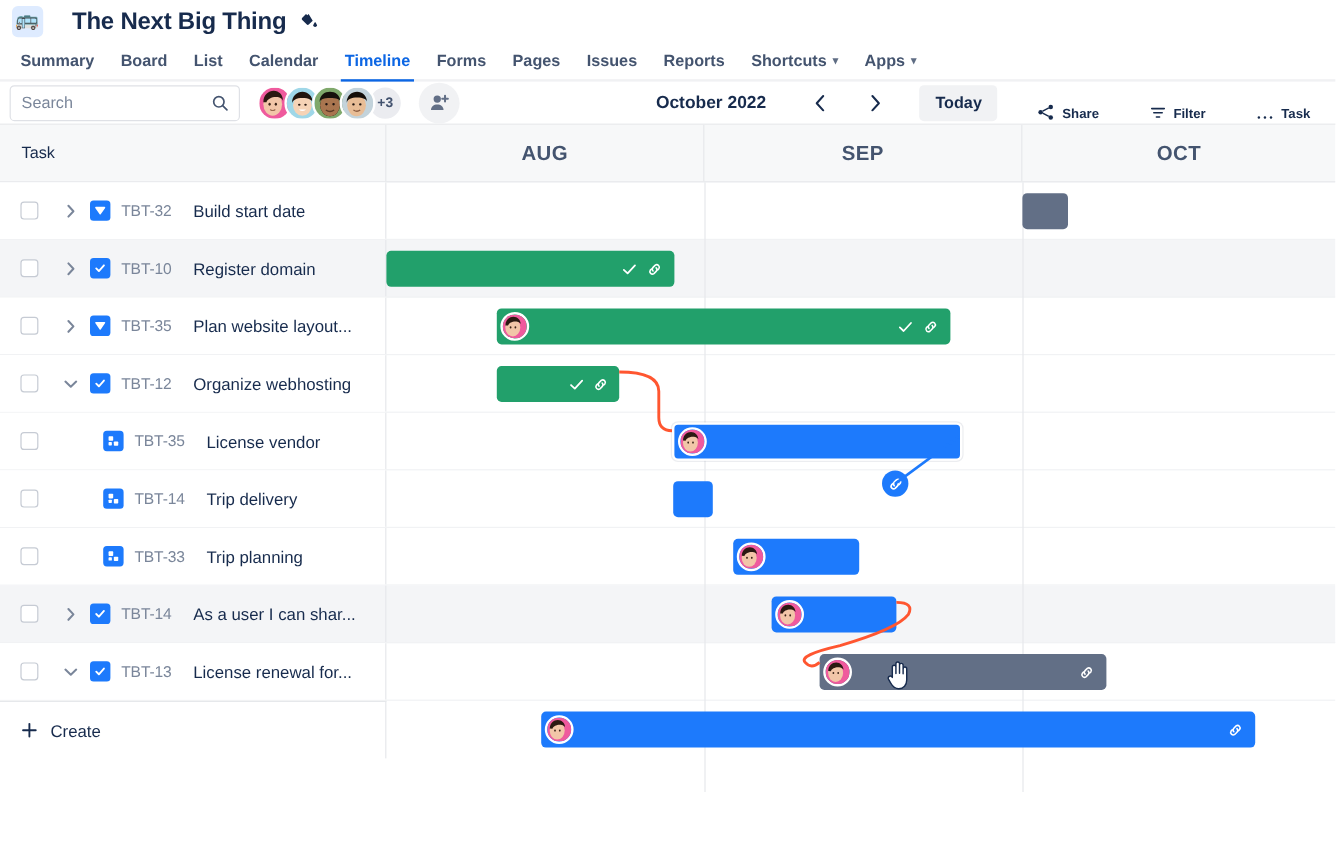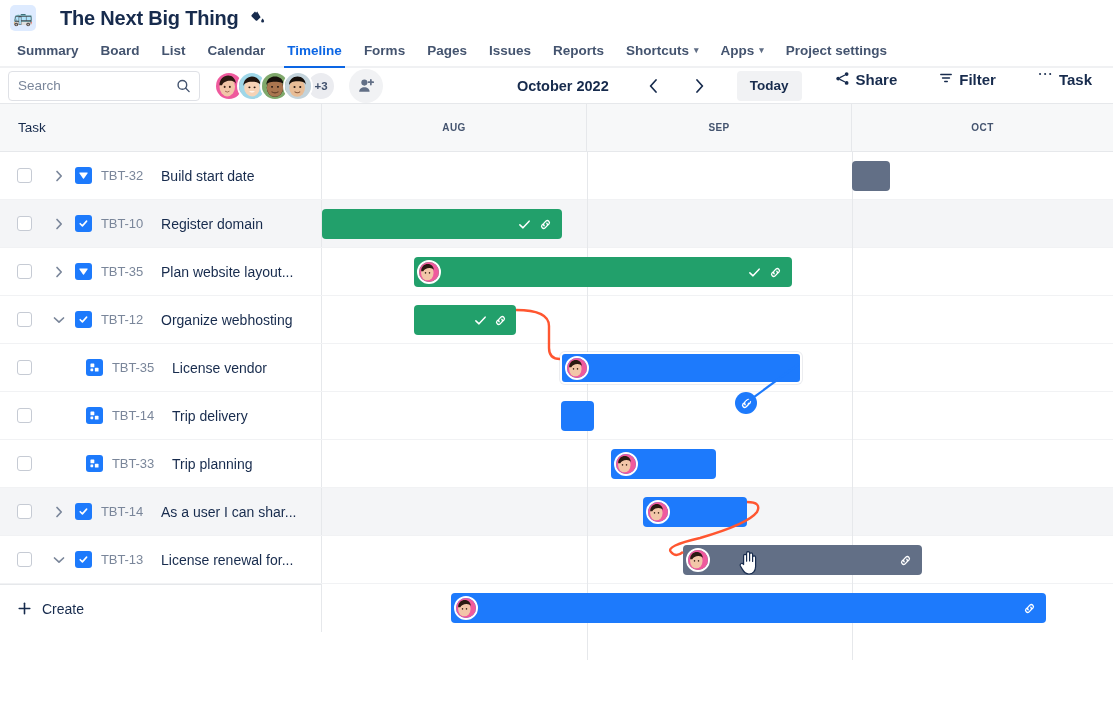--- a/index.html
+++ b/index.html
@@ -108,22 +108,22 @@
   .nav-arrow:last-of-type { margin-right: 6px; }
   .today-btn {
     height: 30px; padding: 0 13px; border-radius: 4px;
     background: #f1f2f4; color: #172b4d;
     font-size: 13.5px; font-weight: bold;
     display: flex; align-items: center; cursor: pointer; border: none;
     font-family: "Liberation Sans", sans-serif;
   }
   .tb-btn {
     height: 30px; padding: 0 9px; border-radius: 4px;
-    display: flex; align-items: flex-start; gap: 6px;
-    font-size: 15px; font-weight: bold; color: #172b4d;
+    display: flex; align-items: flex-end; gap: 6px;
+    font-size: 11px; font-weight: bold; color: #172b4d;
     cursor: pointer; background: none; border: none; margin-left: 8px;
     font-family: "Liberation Sans", sans-serif;
   }
 
   
   .timeline {
     position: relative; height: 556px; width: 1113px;
     overflow: hidden;
   }
   .grid-header {
@@ -132,21 +132,21 @@
     border-bottom: 1px solid #e6e8eb;
   }
   .task-col-head {
     width: 322px; flex: none;
     display: flex; align-items: center; padding-left: 18px;
     font-size: 13.5px; color: #172b4d;
     border-right: 1px solid #e6e8eb;
   }
   .month-head {
     flex: none; display: flex; align-items: center; justify-content: center;
-    font-size: 10px; font-weight: bold; color: #44546f;
+    font-size: 17px; font-weight: bold; color: #44546f;
     letter-spacing: .4px;
     border-right: 1px solid #e6e8eb;
   }
 
   .rows-area { position: relative; height: 508px; }
 
   .row {
     display: flex; height: 48px; position: relative;
     border-bottom: 1px solid #f1f2f4;
   }
@@ -283,23 +283,20 @@
   <div class="nav-tab">
     <span>Reports</span>
   </div>
   <div class="nav-tab">
     <span>Shortcuts</span>
     <span class="caret">▾</span>
   </div>
   <div class="nav-tab">
     <span>Apps</span>
     <span class="caret">▾</span>
-  </div>
-  <div class="nav-tab">
-    <span>Project settings</span>
   </div>
 </div>
 
 <div class="toolbar">
   <div class="search-box">
     <input type="text" placeholder="Search" style="">
     <span class="s-icon">
       <svg width="15" height="15" viewBox="0 0 16 16">
         <circle cx="6.8" cy="6.8" r="4.6" fill="none" stroke="#44546f" stroke-width="1.5"></circle>
         <line x1="10.2" y1="10.2" x2="14" y2="14" stroke="#44546f" stroke-width="1.5" stroke-linecap="round"></line>

